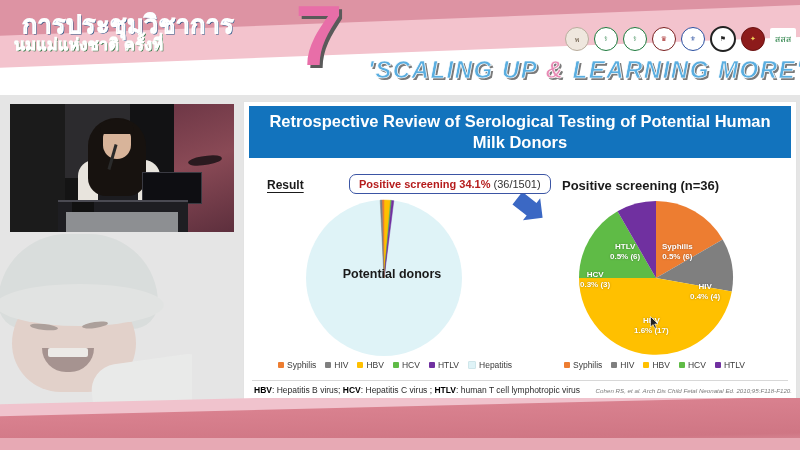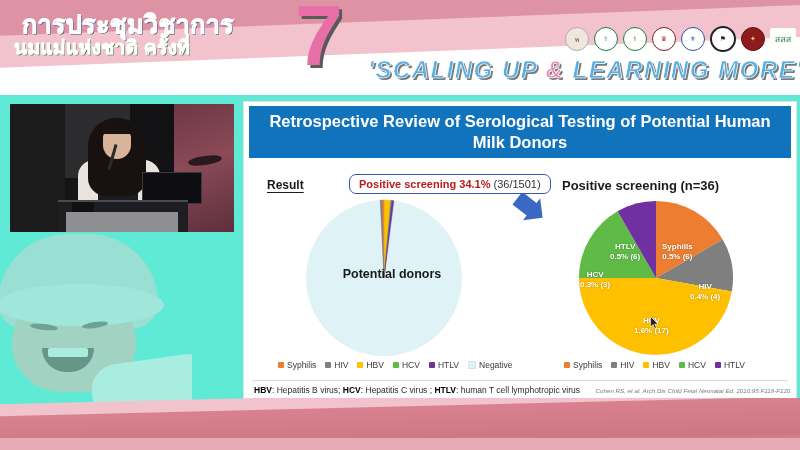--- a/index.html
+++ b/index.html
@@ -2,21 +2,21 @@
 <html><head>
 <meta charset="utf-8">
 <style>
   html,body{margin:0;padding:0;}
   body{
     width:800px;height:450px;overflow:hidden;
     background:#ffffff;
     font-family:"Liberation Sans", sans-serif;
     position:relative;
   }
-  #stage{position:absolute;inset:0;width:800px;height:450px;overflow:hidden;background:#5eead4;}
+  #stage{position:absolute;inset:0;width:800px;height:450px;overflow:hidden;background:#e5e5e5;}
 
   
   .banner{position:absolute;left:0;top:0;width:800px;height:95px;overflow:hidden;background:#ffffff;}
   .band-dark{
     position:absolute;left:-40px;top:-18px;width:900px;height:52px;
     background:#dd93a3;transform:rotate(-2.2deg);
   }
   .band-light{
     position:absolute;left:-40px;top:20px;width:900px;height:40px;
     background:#f3c3cd;transform:rotate(-2.2deg);
@@ -27,21 +27,21 @@
   }
   .th-line1{
     position:absolute;left:22px;top:4px;width:265px;
     font-size:25px;font-weight:bold;letter-spacing:.4px;
     color:#2b6fb5;-webkit-text-stroke:1px #ffffff;
     text-shadow:1px 1px 0 #1d4e80;
     white-space:nowrap;
   }
   .th-line2{
     position:absolute;left:14px;top:32px;width:275px;
-    font-size:19px;font-weight:bold;letter-spacing:.4px;
+    font-size:16px;font-weight:bold;letter-spacing:.4px;
     color:#2f9e4f;-webkit-text-stroke:1px #ffffff;
     text-shadow:1px 1px 0 #1d6b35;
     white-space:nowrap;
   }
   .th-date{
     position:absolute;left:78px;top:62px;
     font-size:19px;font-weight:bold;color:#232323;letter-spacing:1px;
     white-space:nowrap;
     margin-top:48px;
   }
@@ -301,21 +301,21 @@
       <span class="li">
           <i class="sw" style="background:#5FBB46"></i>
           <span>HCV</span>
         </span>
       <span class="li">
           <i class="sw" style="background:#7030A0"></i>
           <span>HTLV</span>
         </span>
       <span class="li">
           <i class="sw" style="background:#DFF3F7;border:1px solid #cfe6ea"></i>
-          <span>Negative</span>
+          <span>Hepatitis</span>
         </span>
     </div>
 
     <div class="pieR-title">Positive screening (n=36)</div>
     <div class="pieR-wrap">
       <svg class="pieR" viewBox="0 0 160 160">
 
         <path d="M80 80 L80 3 A77 77 0 0 1 146.7 41.5 Z" fill="#ED7D31"></path>
 
         <path d="M80 80 L146.7 41.5 A77 77 0 0 1 155.8 93.4 Z" fill="#7F7F7F"></path>

